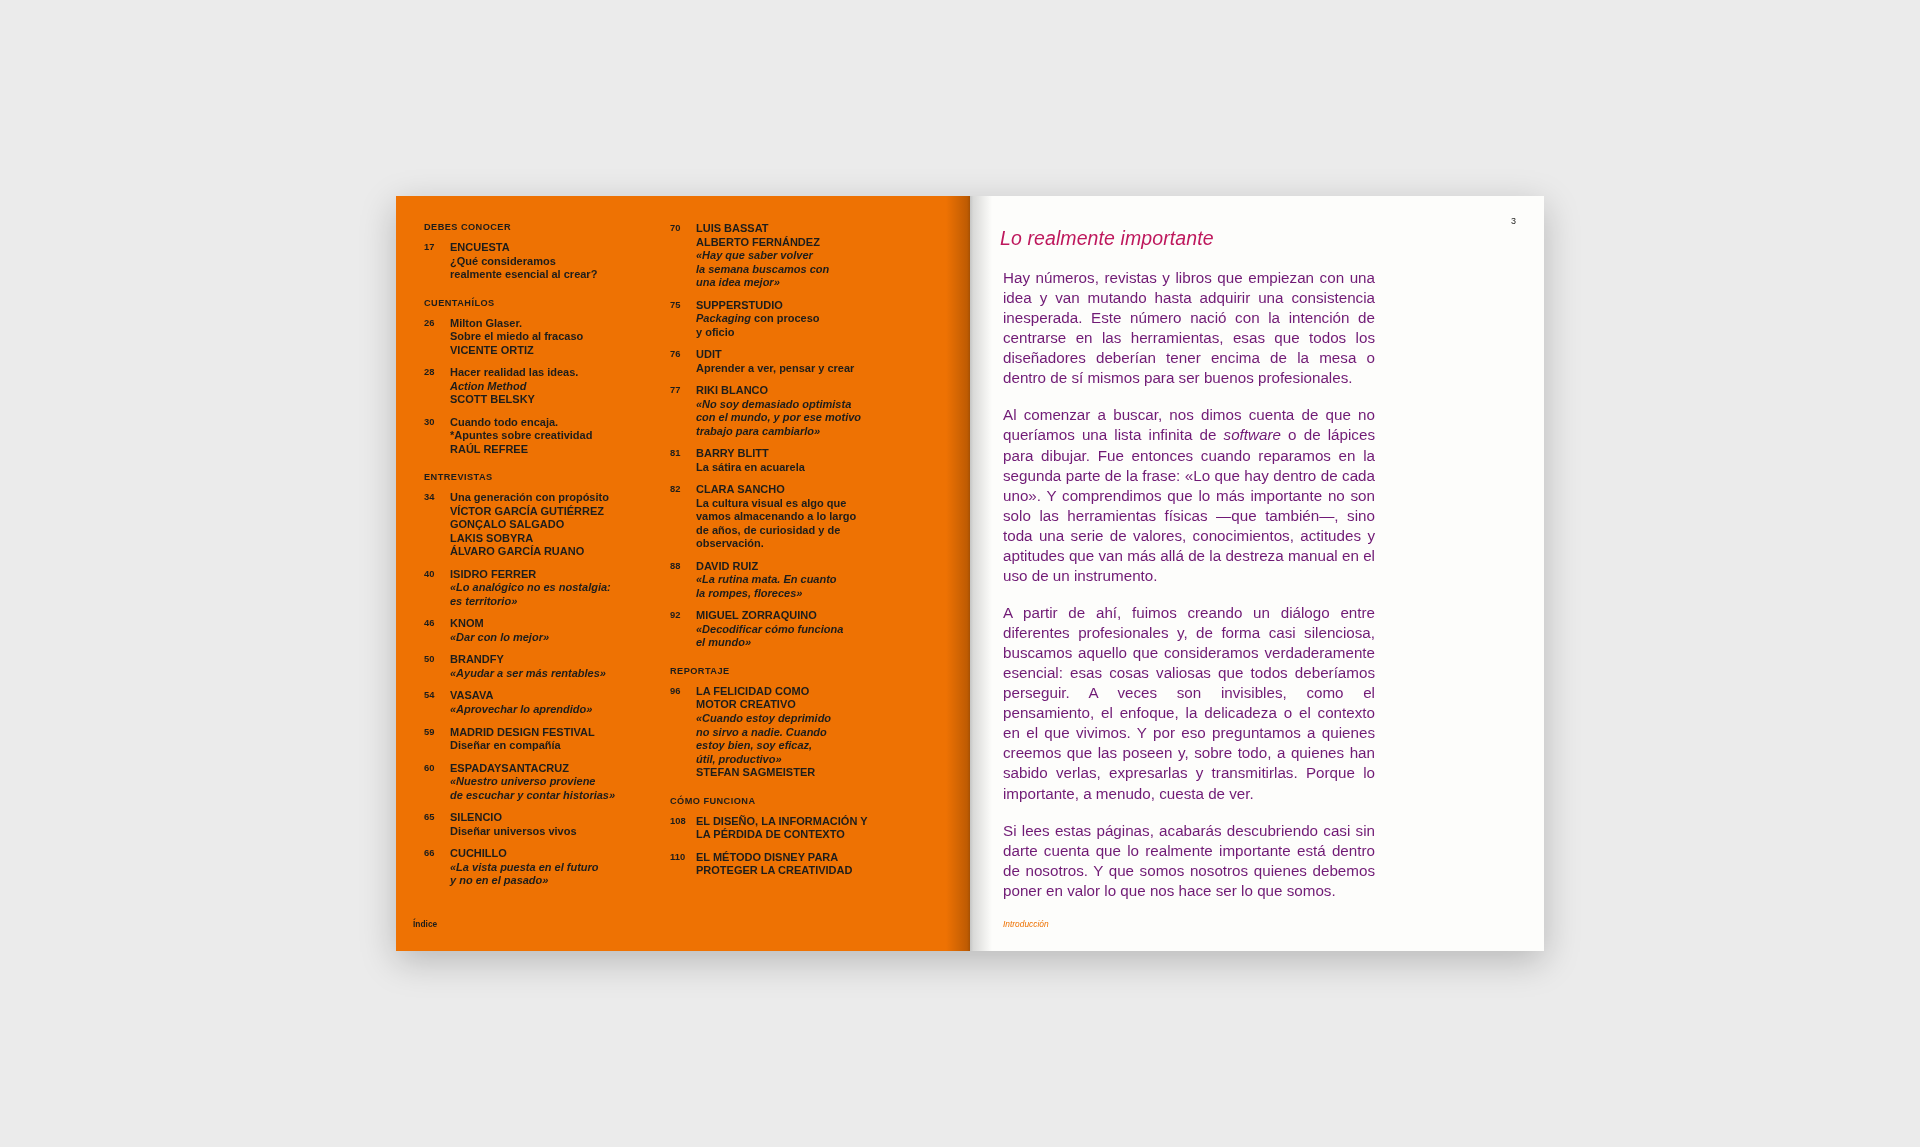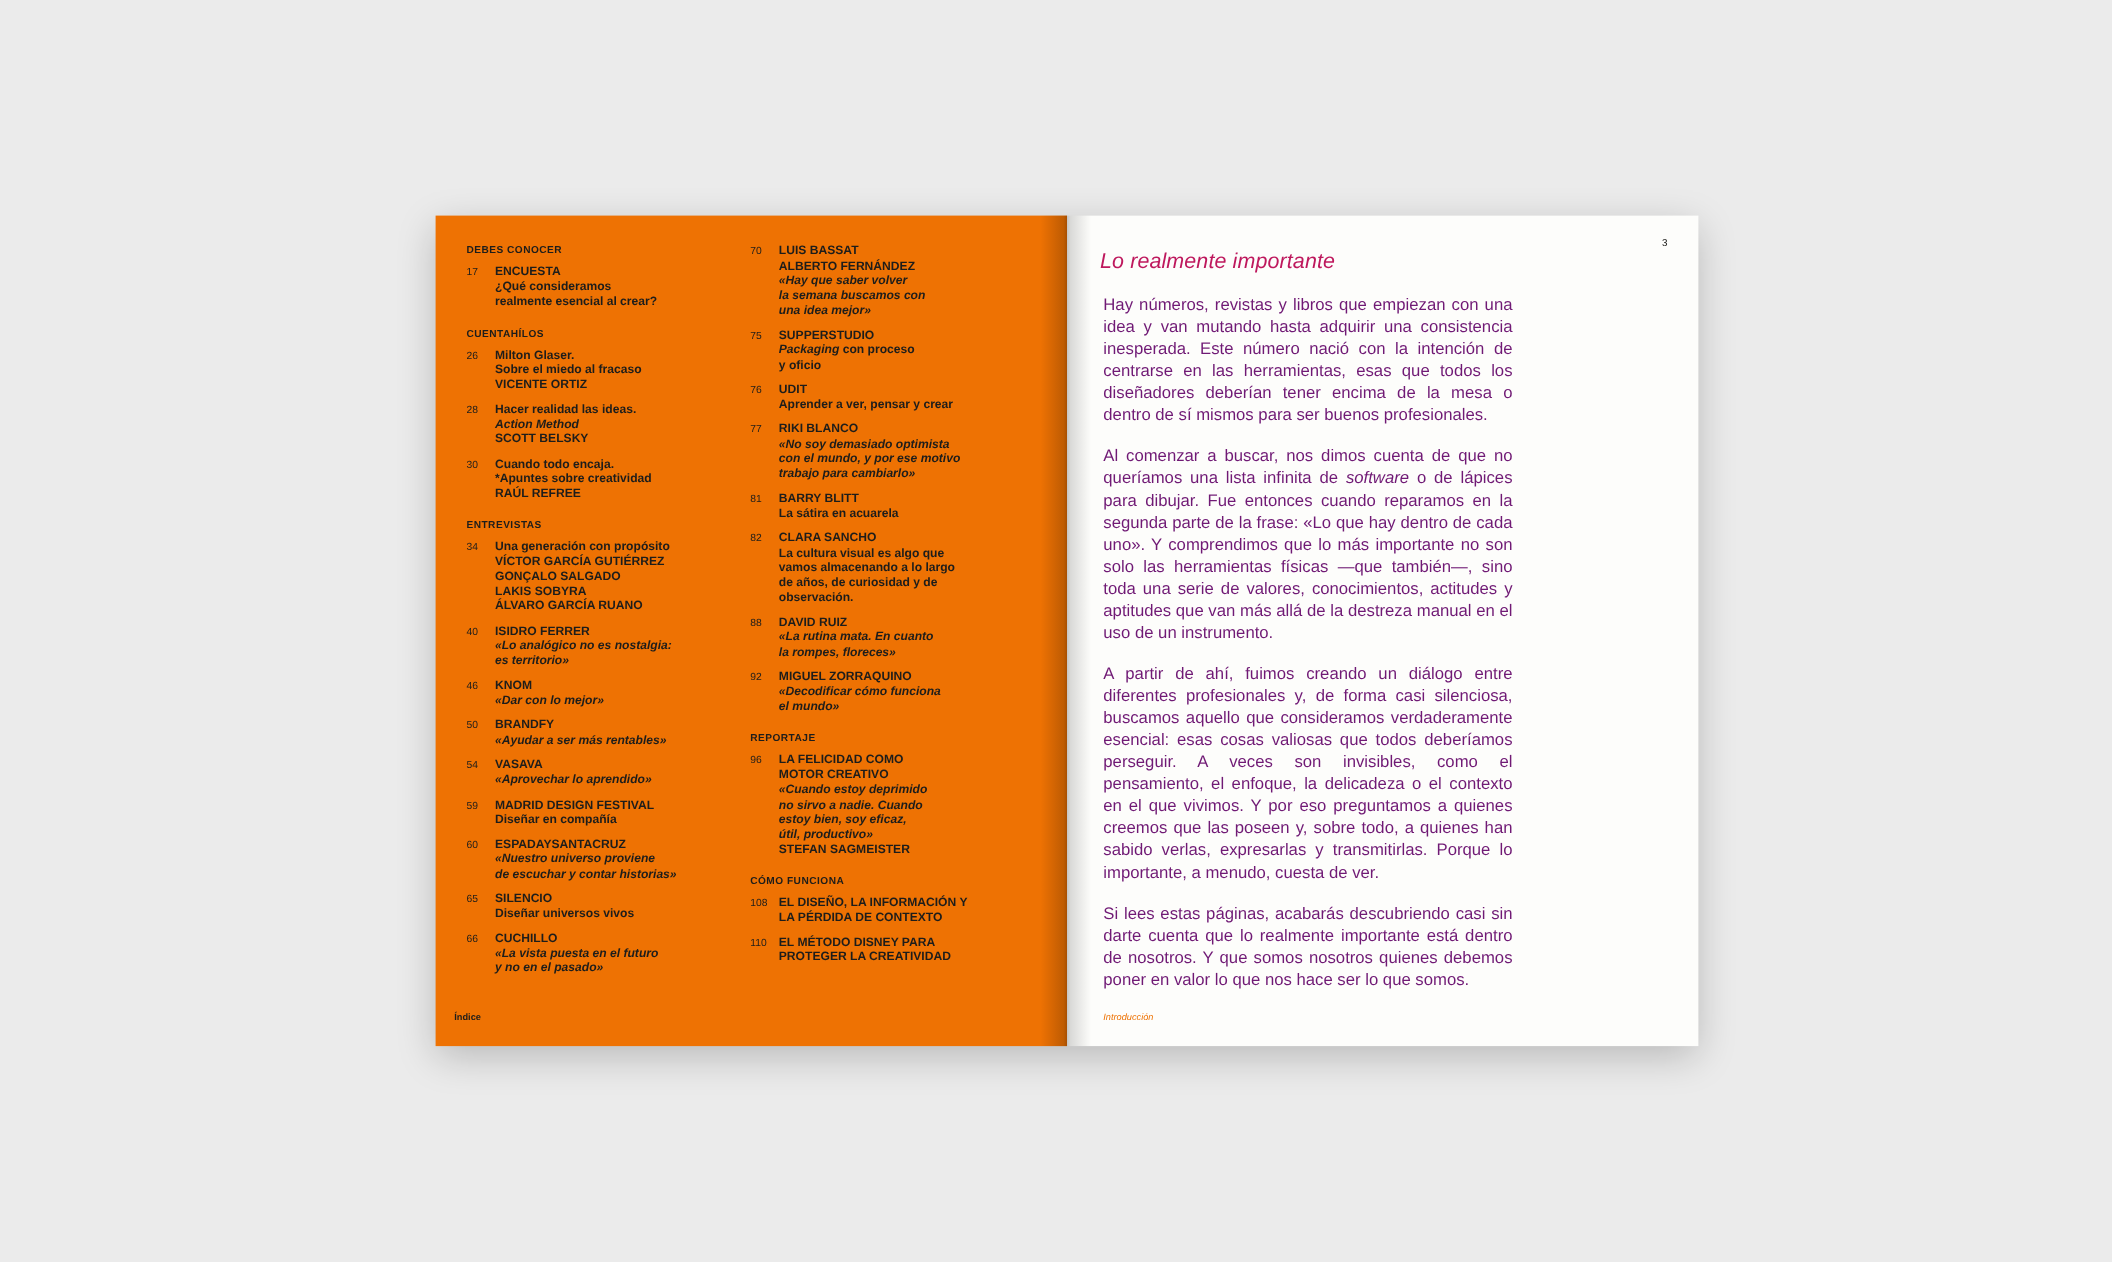--- a/index.html
+++ b/index.html
@@ -38,21 +38,21 @@
     background: linear-gradient(to right, rgba(0,0,0,0) 0%, rgba(0,0,0,0.20) 88%, rgba(0,0,0,0.30) 100%);
     pointer-events: none;
   }
 
   .toc-columns {
     position: absolute;
     left: 28px;
     top: 26px;
     width: 520px;
     display: flex;
-    gap: 12px;
+    gap: 0;
   }
   .toc-col { width: 216px; }
   .toc-col.col2 { margin-left: 30px; width: 230px; }
 
   .toc-section {
     font-size: 9.2px;
     font-weight: bold;
     letter-spacing: 0.45px;
     text-transform: uppercase;
     margin: 0 0 8px 0;
@@ -63,21 +63,21 @@
 
   .toc-entry {
     display: flex;
     margin-bottom: 9px;
     line-height: 1.23;
   }
   .toc-num {
     width: 26px;
     flex: 0 0 26px;
     font-size: 9.4px;
-    font-weight: normal;
+    font-weight: bold;
     color: #1d1d1b;
     padding-top: 0px;
   }
   .toc-body {
     flex: 1;
     font-size: 11px;
     color: #1d1d1b;
   }
   .toc-title { font-weight: bold; display: block; }
   .toc-sub { display: block; font-weight: bold; }

